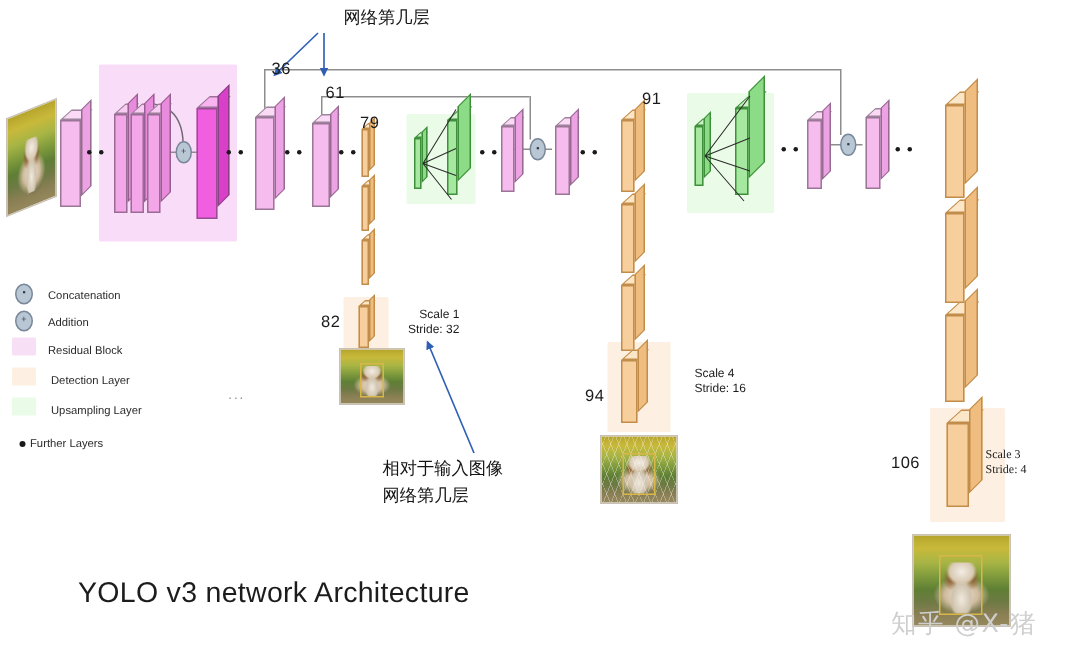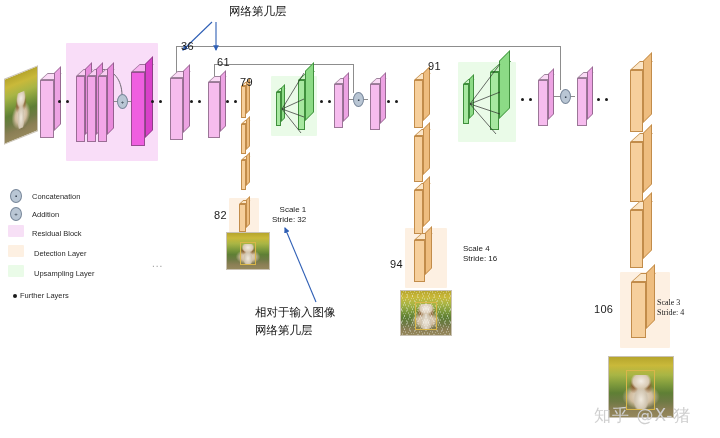--- a/index.html
+++ b/index.html
@@ -486,16 +486,17 @@
 
   <div class="swatch" style="left:8px; top:245px; background:#fdf0e2;"></div>
   <div class="abs legend-txt" style="left:34px; top:249px;">Detection Layer</div>
 
   <div class="swatch" style="left:8px; top:265px; background:#eafbe8;"></div>
   <div class="abs legend-txt" style="left:34px; top:269px;">Upsampling Layer</div>
 
   <div class="dot" style="left:13px; top:294px; width:4px; height:4px;"></div>
   <div class="abs legend-txt" style="left:20px; top:291px;">Further Layers</div>
 
+  <div class="abs title-txt" style="left:52px; top:385px;">YOLO v3 network Architecture</div>
 
   <div class="abs watermark" style="left:594px; top:404px;">知乎 @X-猪</div>
 
 </div>
 
 </body></html>

